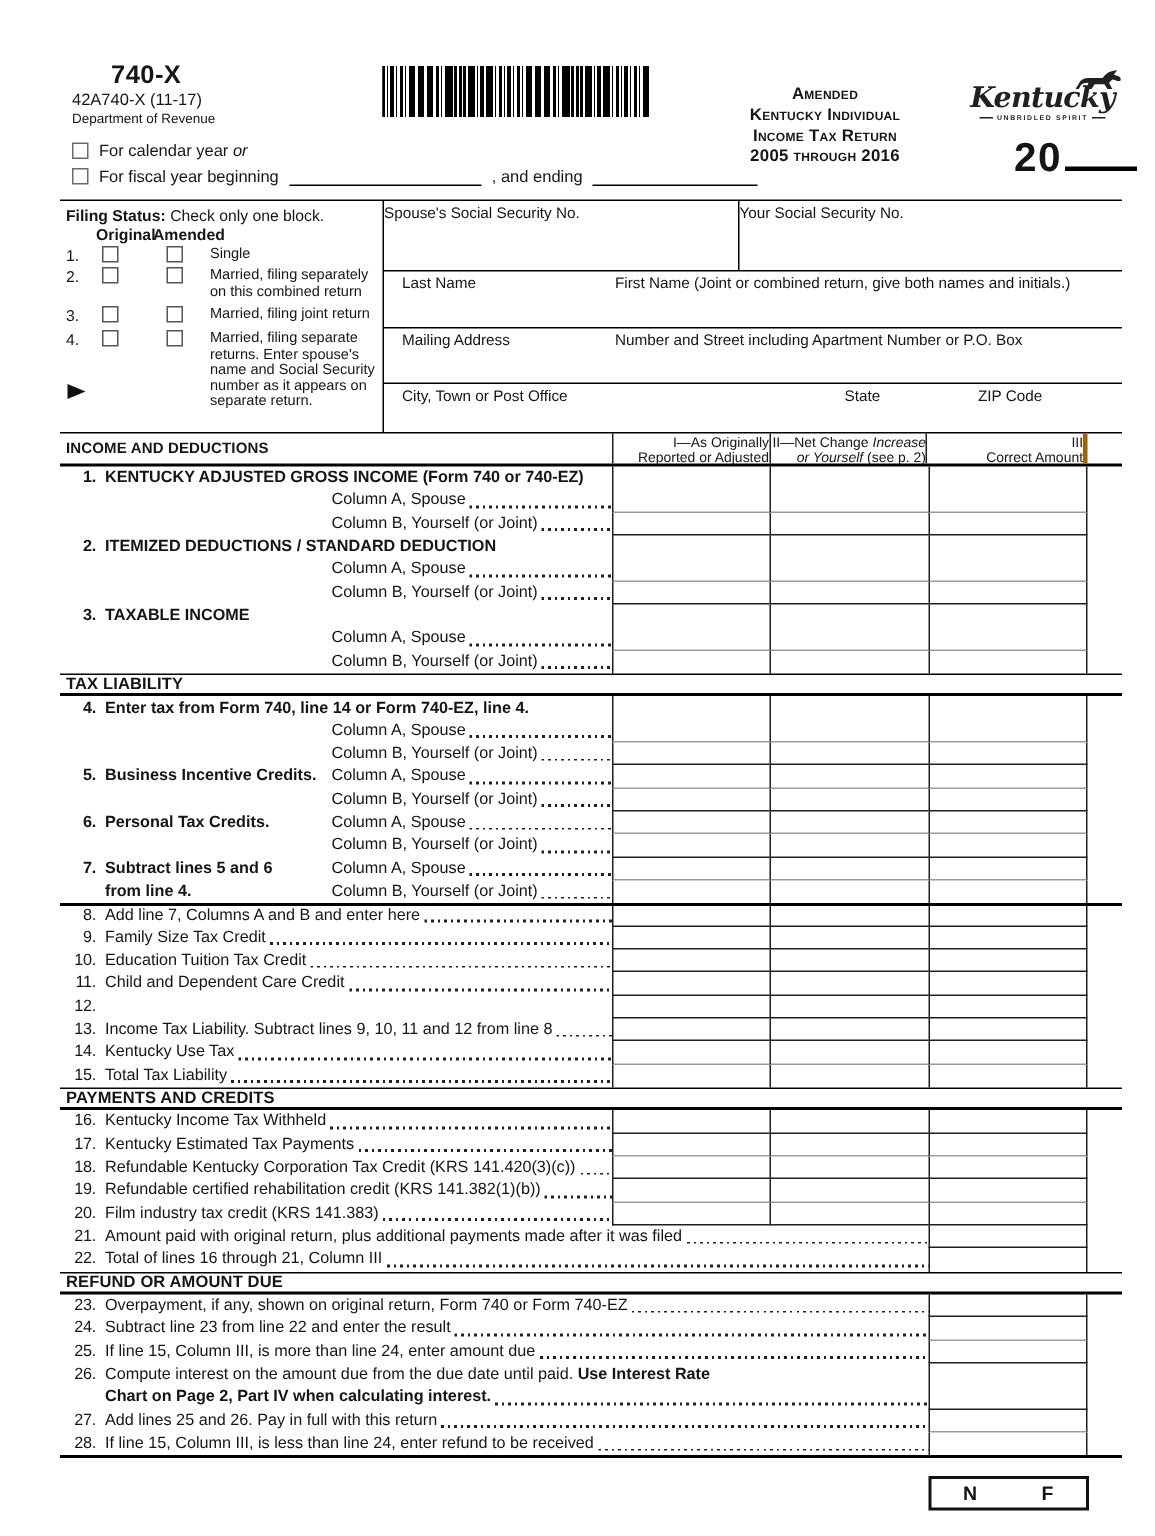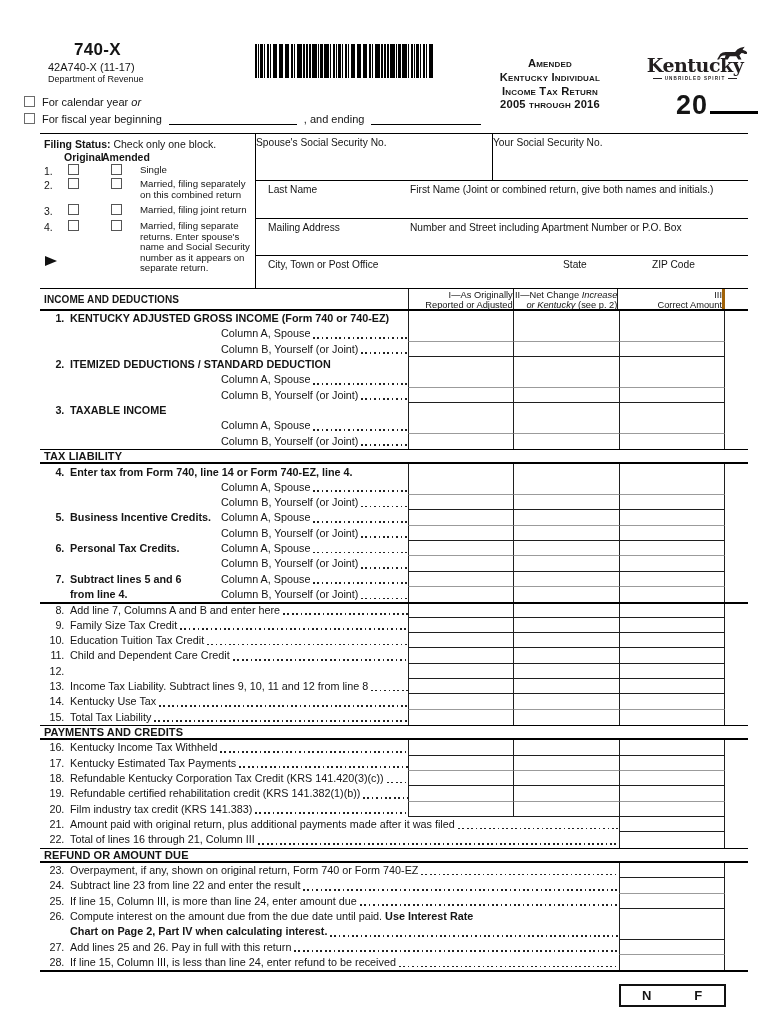--- a/index.html
+++ b/index.html
@@ -11,27 +11,27 @@
   .fnum{font-size:17px;font-weight:bold;margin-left:26px;letter-spacing:.3px}
   .fcode{font-size:11px;margin-top:2px}
   .fdept{font-size:9px;margin-top:1px}
   .barcode{position:absolute;left:255px;top:44px;width:178px;height:34px;
     background:
       repeating-linear-gradient(90deg,#000 0 2px,rgba(255,255,255,0) 2px 3px,#000 3px 4px,rgba(255,255,255,0) 4px 6px),
       repeating-linear-gradient(90deg,#000 0 1px,#fff 1px 5px,#000 5px 8px,#fff 8px 13px);}
   .title-blk{position:absolute;left:452px;top:57px;width:196px;text-align:center;font-weight:bold;
     font-size:11.2px;line-height:13.8px;font-variant:small-caps;letter-spacing:.2px}
   .logo{position:absolute;left:644px;top:54px;width:102px;text-align:center}
-  .logo .brand{font-family:"DejaVu Serif",serif;font-weight:bold;font-size:19px;letter-spacing:-.5px;line-height:22px;color:#231f20}
+  .logo .brand{font-family:"DejaVu Serif",serif;font-style:italic;font-weight:bold;font-size:19px;letter-spacing:-.5px;line-height:22px;color:#231f20}
   .logo .tag{display:flex;align-items:center;justify-content:center;gap:3px;font-size:4.6px;font-weight:bold;letter-spacing:1.1px;color:#231f20}
   .logo .tl{width:9px;height:1px;background:#231f20}
   .logo svg{position:absolute;right:-4px;top:-9px}
   .year{position:absolute;left:676px;top:90px;font-size:27px;font-weight:bold;letter-spacing:1px}
   .year .blank{display:inline-block;width:48px;height:3px;background:#000;margin-left:2px}
-  .cal-row{position:absolute;left:24px;height:13px;display:flex;align-items:center;gap:7px;font-size:11px}
+  .cal-row{position:absolute;left:48px;height:13px;display:flex;gap:7px;font-size:11px}
   .cb{width:11px;height:11px;border:1.2px solid #6b6b6b;background:#fff;flex:0 0 auto}
   .wblank{display:inline-block;height:12px;border-bottom:1.4px solid #000}
   .it{font-style:italic}
 
   
   .filing{position:absolute;left:40px;top:133px;width:708px;height:155px;border-top:1.5px solid #000;display:flex}
   .fs-pane{width:215px;position:relative;font-size:10.5px}
   .fs-head{position:absolute;left:4px;top:4px;white-space:nowrap}
   .fs-col{position:absolute;top:17px;font-weight:bold}
   .fs-num{position:absolute;left:4px}
@@ -179,21 +179,21 @@
   <div class="table">
     <div class="thead">
       <div class="sec">INCOME AND DEDUCTIONS</div>
       <div class="cells">
         <div class="hcell">
           <div>I—As Originally</div>
             <div>Reported or Adjusted</div>
         </div>
         <div class="hcell">
           <div><span>II—Net Change </span><span class="it">Increase</span></div>
-          <div><span class="it">or Kentucky</span><span> (see p. 2)</span></div>
+          <div><span class="it">or Yourself</span><span> (see p. 2)</span></div>
         </div>
         <div class="hcell">
           <div>III</div>
             <div>Correct Amount</div>
         </div>
       </div>
     </div>
     <div id="table-rows">
         <div class="trow">
           <span class="num b">1.</span>

